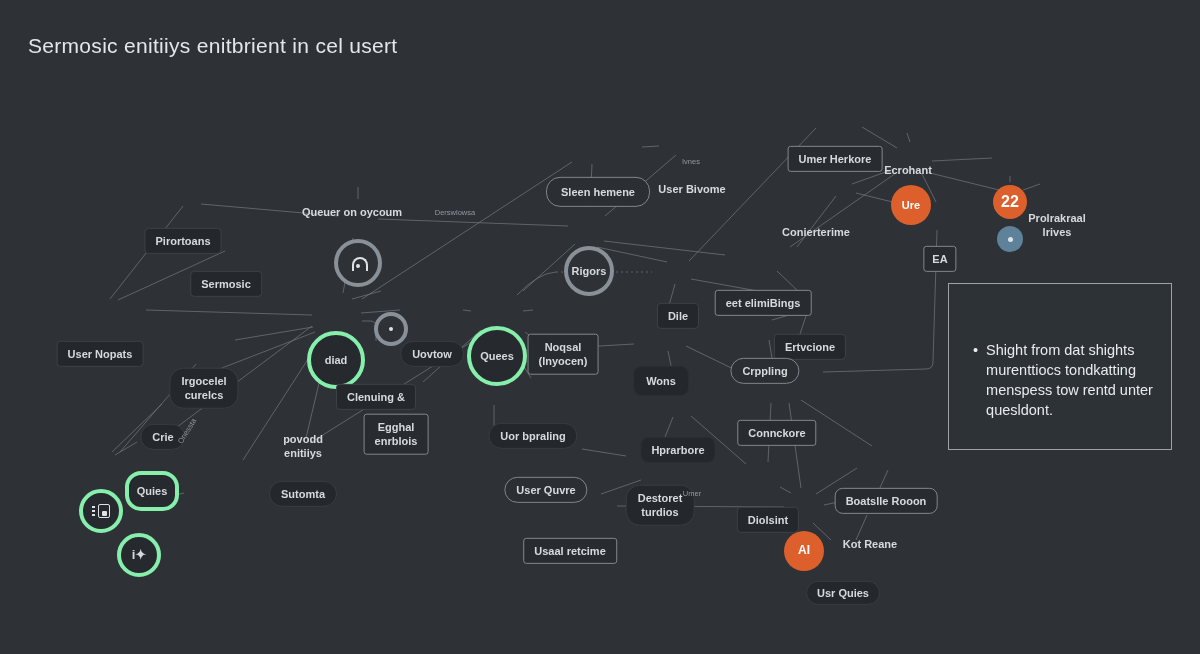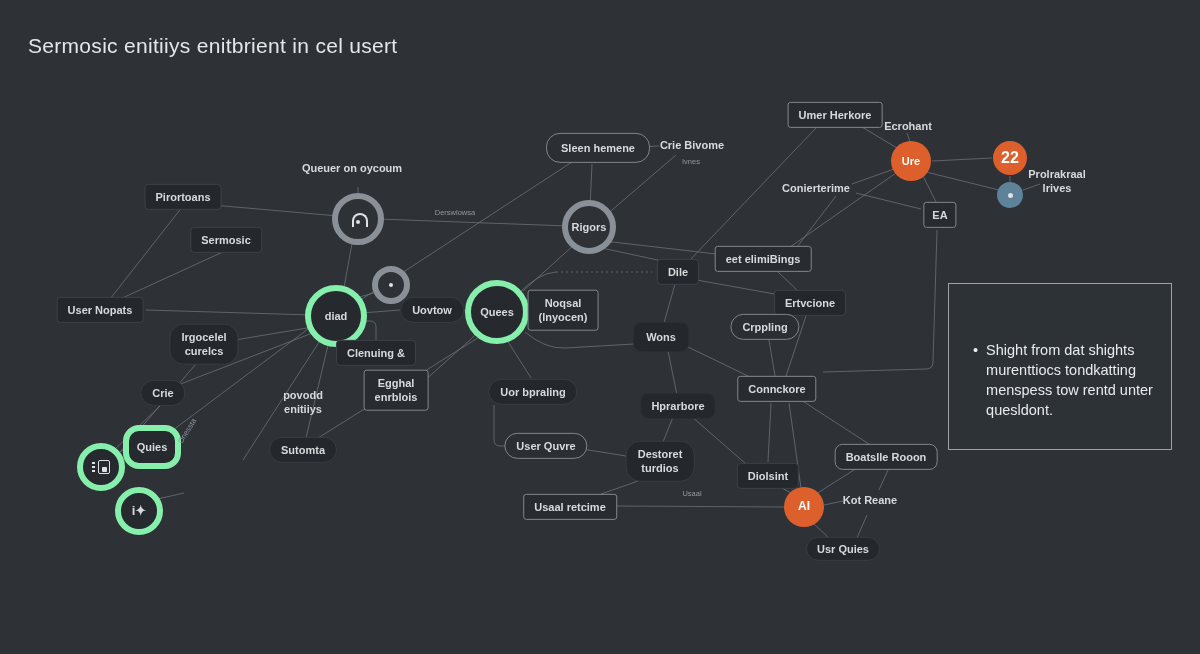--- a/index.html
+++ b/index.html
@@ -4,27 +4,27 @@
 <style>
   html,body{margin:0;padding:0;background:#2e3237;}
   body{width:1200px;height:654px;position:relative;overflow:hidden;
        font-family:"Liberation Sans",sans-serif;}
   #stage{position:absolute;inset:0;width:1200px;height:654px;padding-left:24px;}
   svg.edges{position:absolute;left:0;top:0;z-index:1;}
   .ttl{position:absolute;left:28px;top:34px;z-index:3;font-size:21px;font-weight:500;
        color:#e4e6e8;letter-spacing:.3px;}
   .n{position:absolute;transform:translate(-50%,-50%);z-index:2;display:flex;
      flex-direction:column;align-items:center;justify-content:center;text-align:center;
-     color:#d7dadd;font-size:11px;font-weight:600;line-height:1.3;white-space:nowrap;}
+     color:#d7dadd;font-size:11px;font-weight:600;line-height:1.3;white-space:nowrap;margin-top:44px;}
   .box{background:#24272c;border:1px solid #3d4248;border-radius:4px;padding:5px 10px;}
   .box.soft{border-color:#2c2f34;border-radius:8px;}
   .box.outlined{background:#282b30;border-color:#82888f;border-radius:3px;}
   .pill{background:#24272c;border:1px solid #383d43;border-radius:14px;padding:5px 11px;}
   .pill.outlined{background:#2b2e33;border-color:#81868e;}
-  .circ{border-radius:50%;background:#26292e;border:6px solid #86efac;}
+  .circ{border-radius:50%;background:#26292e;border:4px solid #86efac;}
   .circ.outlined{background:#2e3237;border-color:#8a9097;}
   .orange{background:#dd5f2c;border:none;color:#fff;font-weight:700;}
   .blue{background:#5d8299;border:none;}
   .lbl{background:none;border:none;}
   .tiny{font-size:7.5px;color:#9298a0;font-weight:400;z-index:2;position:absolute;
         transform:translate(-50%,-50%);}
   .dot-c{width:4px;height:4px;border-radius:50%;background:#dfe2e5;}
   .person-glyph{position:relative;width:16px;height:13px;}
   .person-glyph::before{content:"";position:absolute;left:2px;top:0;width:12px;height:12px;
         border:2px solid #dfe2e5;border-bottom:none;border-radius:8px 8px 0 0;}
@@ -177,21 +177,21 @@
     <span>i✦</span>
   </div>
 
   <div class="n pill" style="left:303px;top:450px">Sutomta</div>
 
   <div class="n pill outlined" style="left:546px;top:446px">User Quvre</div>
   <div class="n box outlined" style="left:570px;top:507px">Usaal retcime</div>
 
   <div class="n circ outlined" style="left:589px;top:227px;width:42px;height:42px">Rigors</div>
   <div class="n pill outlined" style="left:598px;top:148px;padding:7px 14px">Sleen hemene</div>
-  <div class="n lbl" style="left:692px;top:145px">Crie Bivome</div>
+  <div class="n lbl" style="left:692px;top:145px">User Bivome</div>
   <div class="tiny" style="left:691px;top:161px">Ivnes</div>
 
   <div class="n box" style="left:678px;top:272px">Dile</div>
   <div class="n box outlined" style="left:763px;top:259px">eet elimiBings</div>
   <div class="n box soft" style="left:661px;top:337px;padding:7px 12px">Wons</div>
   <div class="n box" style="left:810px;top:303px">Ertvcione</div>
   <div class="n pill outlined" style="left:765px;top:327px">Crppling</div>
   <div class="n box outlined" style="left:777px;top:389px">Connckore</div>
   <div class="n box soft" style="left:678px;top:406px">Hprarbore</div>
 
@@ -215,21 +215,21 @@
   </div>
   <div class="n lbl" style="left:1057px;top:181px">
     <span>Prolrakraal</span>
     <span>lrives</span>
   </div>
   <div class="n box outlined" style="left:940px;top:215px;padding:5px 8px">EA</div>
   <div class="n lbl" style="left:816px;top:188px">Conierterime</div>
 
   <div class="tiny" style="left:455px;top:212px">Derswlowsa</div>
   <div class="tiny" style="left:187px;top:431px;transform:translate(-50%,-50%) rotate(-58deg)">Onessta</div>
-  <div class="tiny" style="left:692px;top:493px">Usaal</div>
+  <div class="tiny" style="left:692px;top:493px">Umer</div>
 
   <div class="panel">
     <div class="panel-text">
       <span>•</span>
       <span>Shight from dat shights murenttiocs tondkatting menspess tow rentd unter quesldont.</span>
     </div>
   </div>
 
 </div>
 

